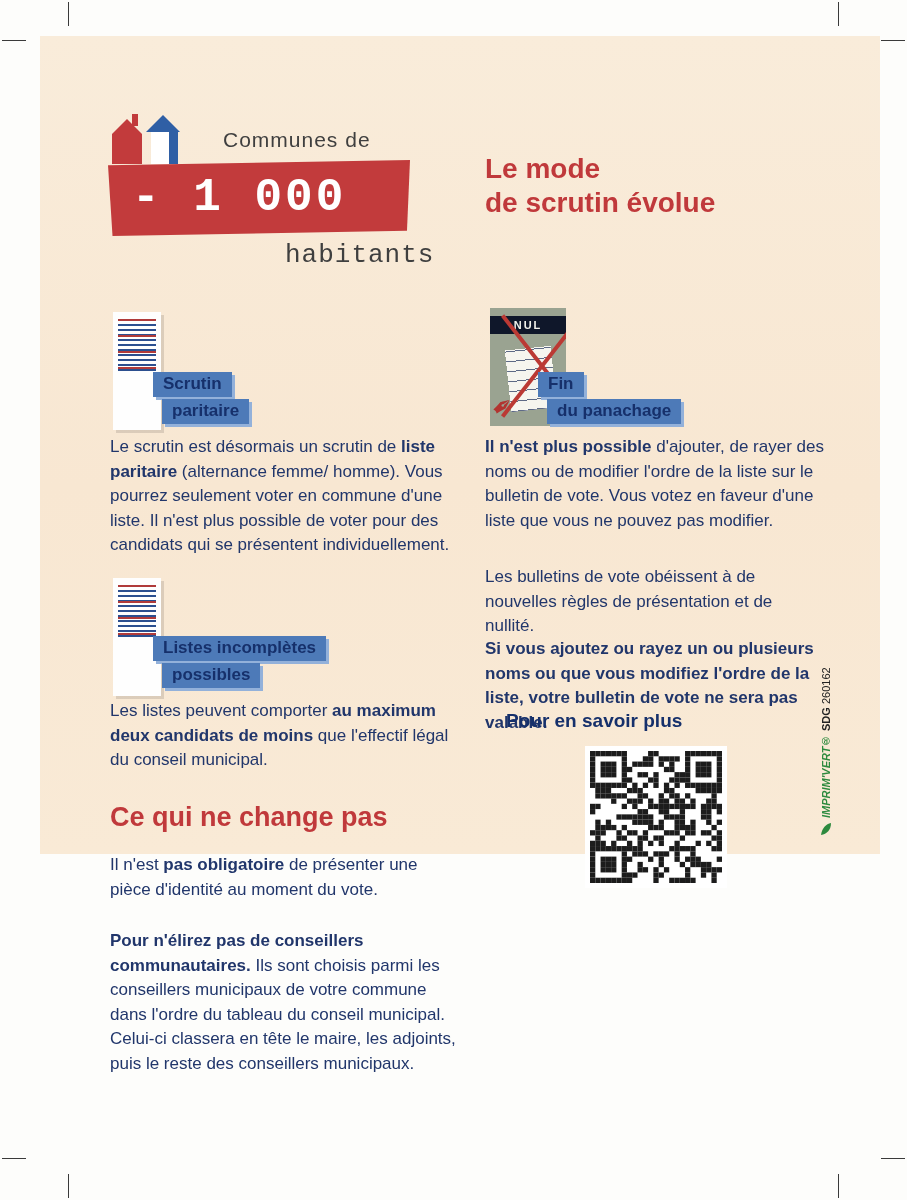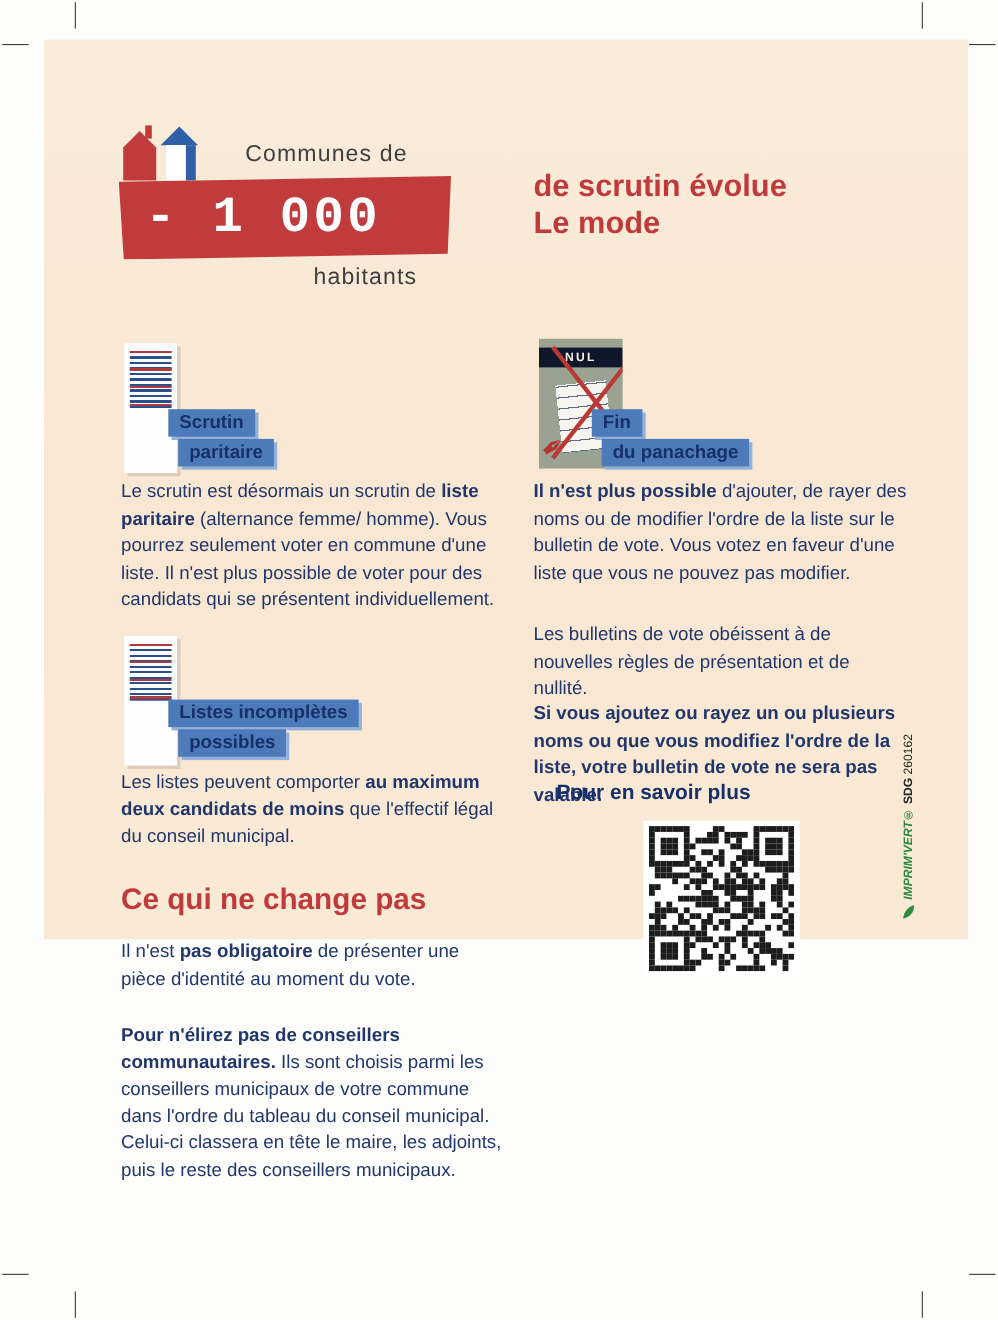--- a/index.html
+++ b/index.html
@@ -22,21 +22,21 @@
   .communes-de{position:absolute;left:183px;top:92px;font-size:21px;letter-spacing:1px;color:#3f3f3f;}
   .banner{
     position:absolute;left:68px;top:124px;width:302px;height:76px;
     background:#c23b3c;
     clip-path:polygon(0% 7%,100% 0%,99% 93%,1.5% 100%);
   }
   .banner .num{
     position:absolute;left:24px;top:12px;color:#fff;
     font-size:46px;font-weight:800;letter-spacing:3px;font-family:Liberation Mono, monospace;
   }
-  .habitants{position:absolute;left:245px;top:204px;font-size:21px;letter-spacing:1px;color:#3f3f3f;}
+  .habitants{position:absolute;left:245px;top:204px;font-size:26px;letter-spacing:1px;color:#3f3f3f;font-family:Liberation Mono, monospace;}
   
   .main-title{
     position:absolute;left:445px;top:116px;
     color:#c0393b;font-size:28px;font-weight:800;line-height:34px;
   }
   .sub-title{
     position:absolute;left:70px;top:766px;
     color:#c0393b;font-size:27px;font-weight:800;
   }
   
@@ -129,22 +129,22 @@
     <rect x="41" y="22" width="18" height="32" fill="#ffffff"></rect>
     <rect x="59" y="22" width="9" height="32" fill="#2f5fa5"></rect>
   </svg>
   <div class="communes-de">Communes de</div>
   <div class="banner">
     <div class="num">- 1 000</div>
   </div>
   <div class="habitants">habitants</div>
 
   <div class="main-title">
+    <div>Le mode</div>
     <div>de scrutin évolue</div>
-    <div>Le mode</div>
   </div>
 
   <div class="paper" style="left:73px;top:276px">
     <div class="stripes"></div>
   </div>
   <div class="badge-group" style="left:113px;top:336px">
     <span class="badge">Scrutin</span><br>
     <span class="badge l2">paritaire</span>
   </div>
   <p class="para" style="left:70px;top:382px;width:352px">

